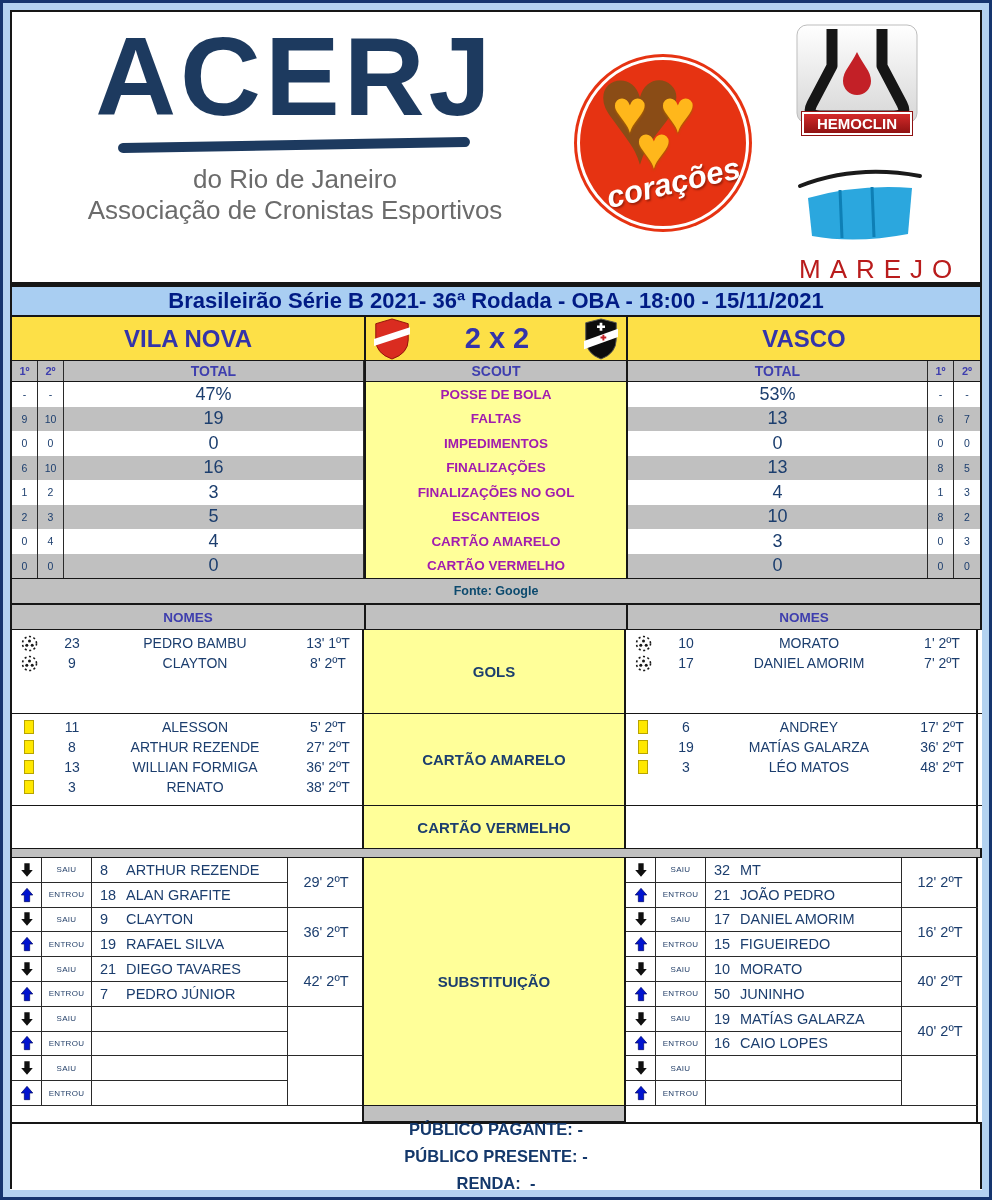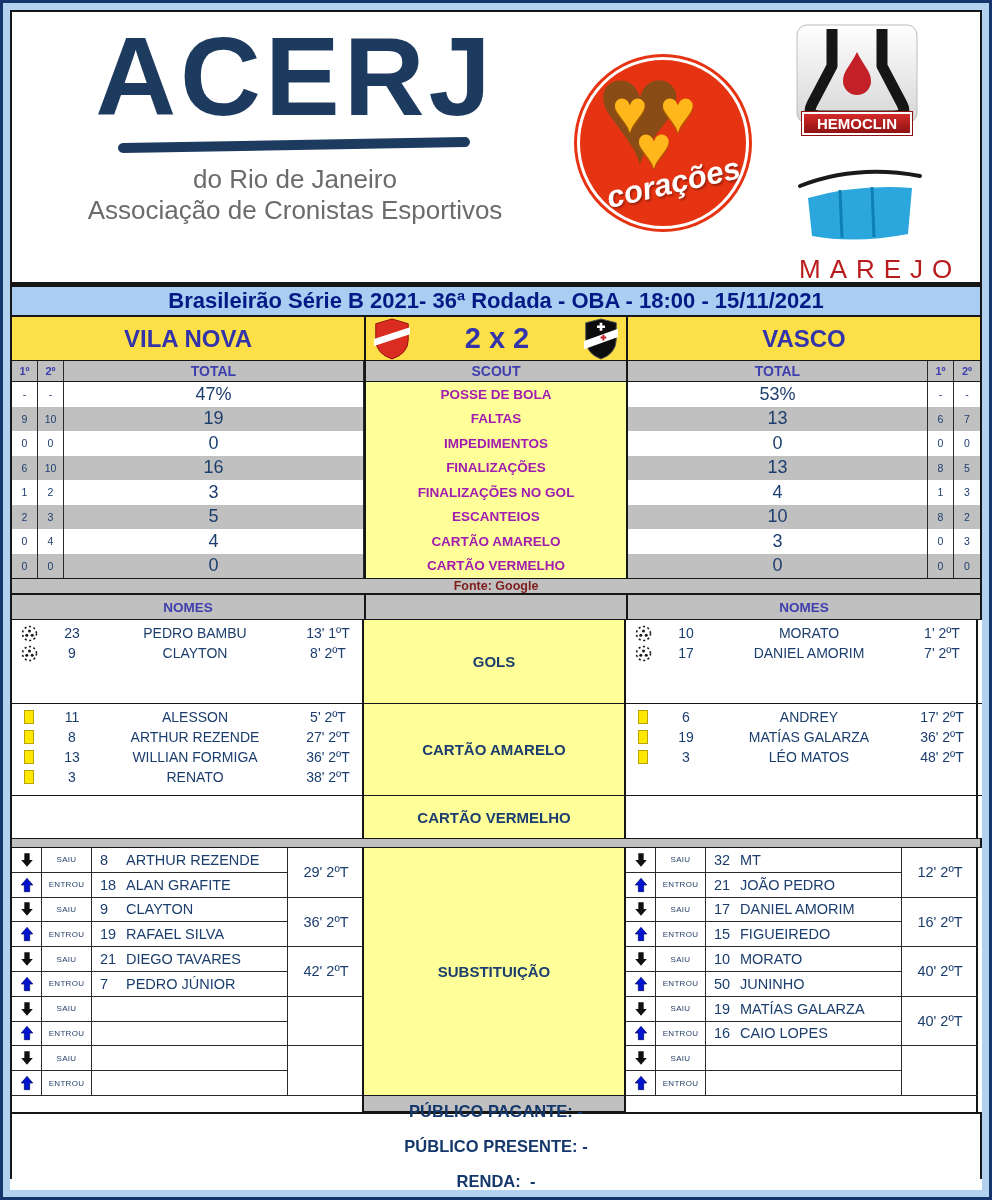--- a/index.html
+++ b/index.html
@@ -49,22 +49,22 @@
   .c{display:flex;align-items:center;justify-content:center;border-right:1px solid #2a2a2a;}
   .c.last{border-right:none;}
   .hc-sm{font-size:11px;}
   .hc-tot{font-size:14px;}
   .srow{height:24.5px;background:#fff;}
   .srow.alt{background:#c0c0c0;}
   .srow .sm{font-size:10.5px;color:#1c3e6e;}
   .srow .tot{font-size:18px;color:#1c3e6e;}
   .mid{background:#ffff99;border-left:2px solid #161616 !important;border-right:2px solid #161616 !important;}
   .srow .mid{font-size:13.5px;font-weight:bold;color:#a21caf;}
-  .fonte{height:17px;background:#c0c0c0;border-top:1px solid #161616;border-bottom:2px solid #161616;
-    display:flex;align-items:center;justify-content:center;font-size:12.5px;font-weight:bold;color:#7f1d1d;}
+  .fonte{height:27px;background:#c0c0c0;border-top:1px solid #161616;border-bottom:2px solid #161616;
+    display:flex;align-items:center;justify-content:center;font-size:12.5px;font-weight:bold;color:#0c4a6e;}
 
   
   .names-hdr{height:25px;background:#c0c0c0;border-bottom:1px solid #161616;}
   .nh{display:flex;align-items:center;justify-content:center;font-size:13.5px;font-weight:bold;color:#3e3eae;}
   .ev-band{border-bottom:1px solid #161616;}
   .ev-side{background:#fff;padding-top:3px;}
   .ev-mid{background:#ffff99;border-left:2px solid #161616;border-right:2px solid #161616;
     display:flex;align-items:center;justify-content:center;font-size:15px;font-weight:bold;color:#1c3e6e;}
   .evrow{display:grid;grid-template-columns:34px 52px 194px 72px;height:20px;align-items:center;}
   .evic{display:flex;align-items:center;justify-content:center;}
@@ -83,21 +83,21 @@
   .sc.nm .n1{display:inline-block;width:26px;}
   .sc.time{grid-column:4;grid-row:1 / span 2;justify-content:center;font-size:14.5px;color:#1c3e6e;border-right:none;}
   .subs-mid{display:flex;flex-direction:column;}
   .subs-yellow{height:248px;background:#ffff99;border-left:2px solid #161616;border-right:2px solid #161616;
     border-bottom:1px solid #161616;display:flex;align-items:center;justify-content:center;
     font-size:15px;font-weight:bold;color:#1c3e6e;}
   .subs-gray{height:16px;background:#c0c0c0;border-left:2px solid #161616;border-right:2px solid #161616;border-bottom:1px solid #161616;}
 
   
   .footer{height:67px;background:#fff;border-top:2px solid #161616;display:flex;flex-direction:column;
-    align-items:center;justify-content:center;gap:16px;}
+    align-items:center;justify-content:center;gap:8px;}
   .fline{font-size:16.5px;font-weight:bold;color:#14386b;white-space:pre;}
 </style>
 </head>
 <body>
 
 <div class="sheet">
  <div class="inner">
 
   <header class="logos">
     <div class="acerj">

